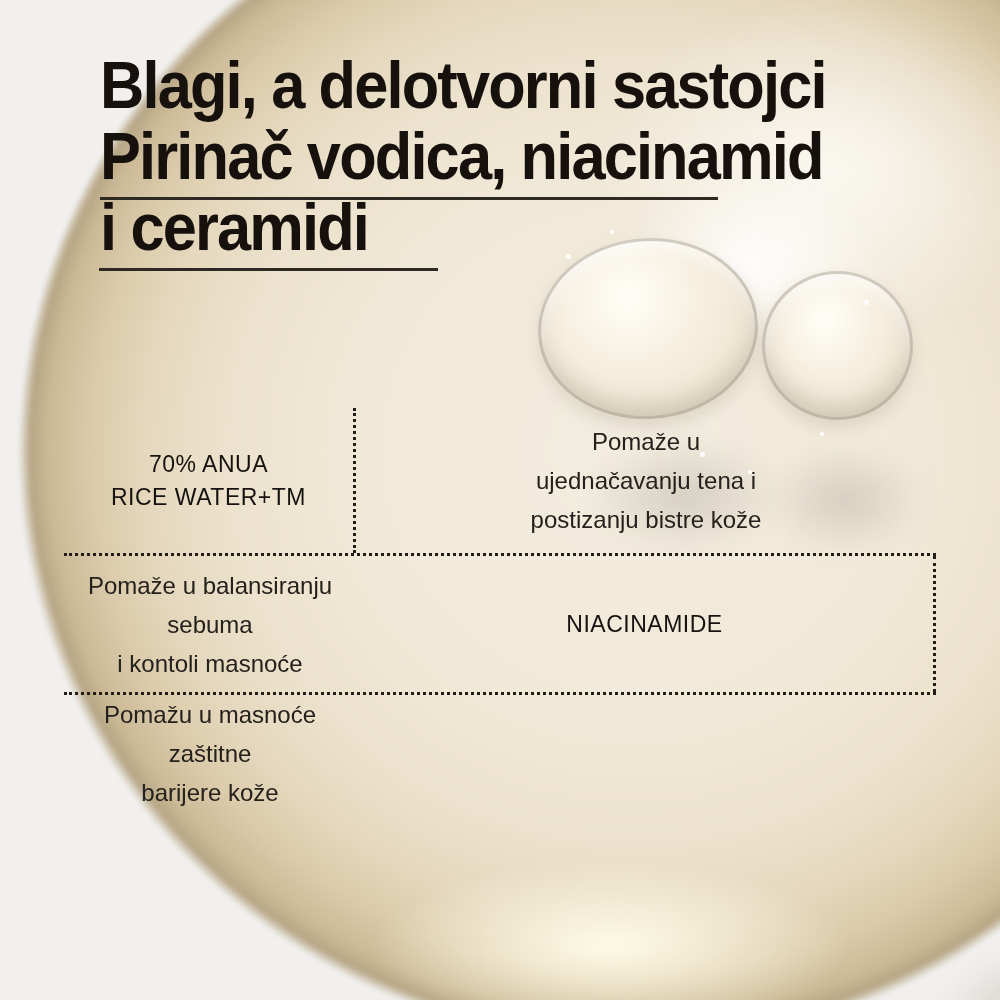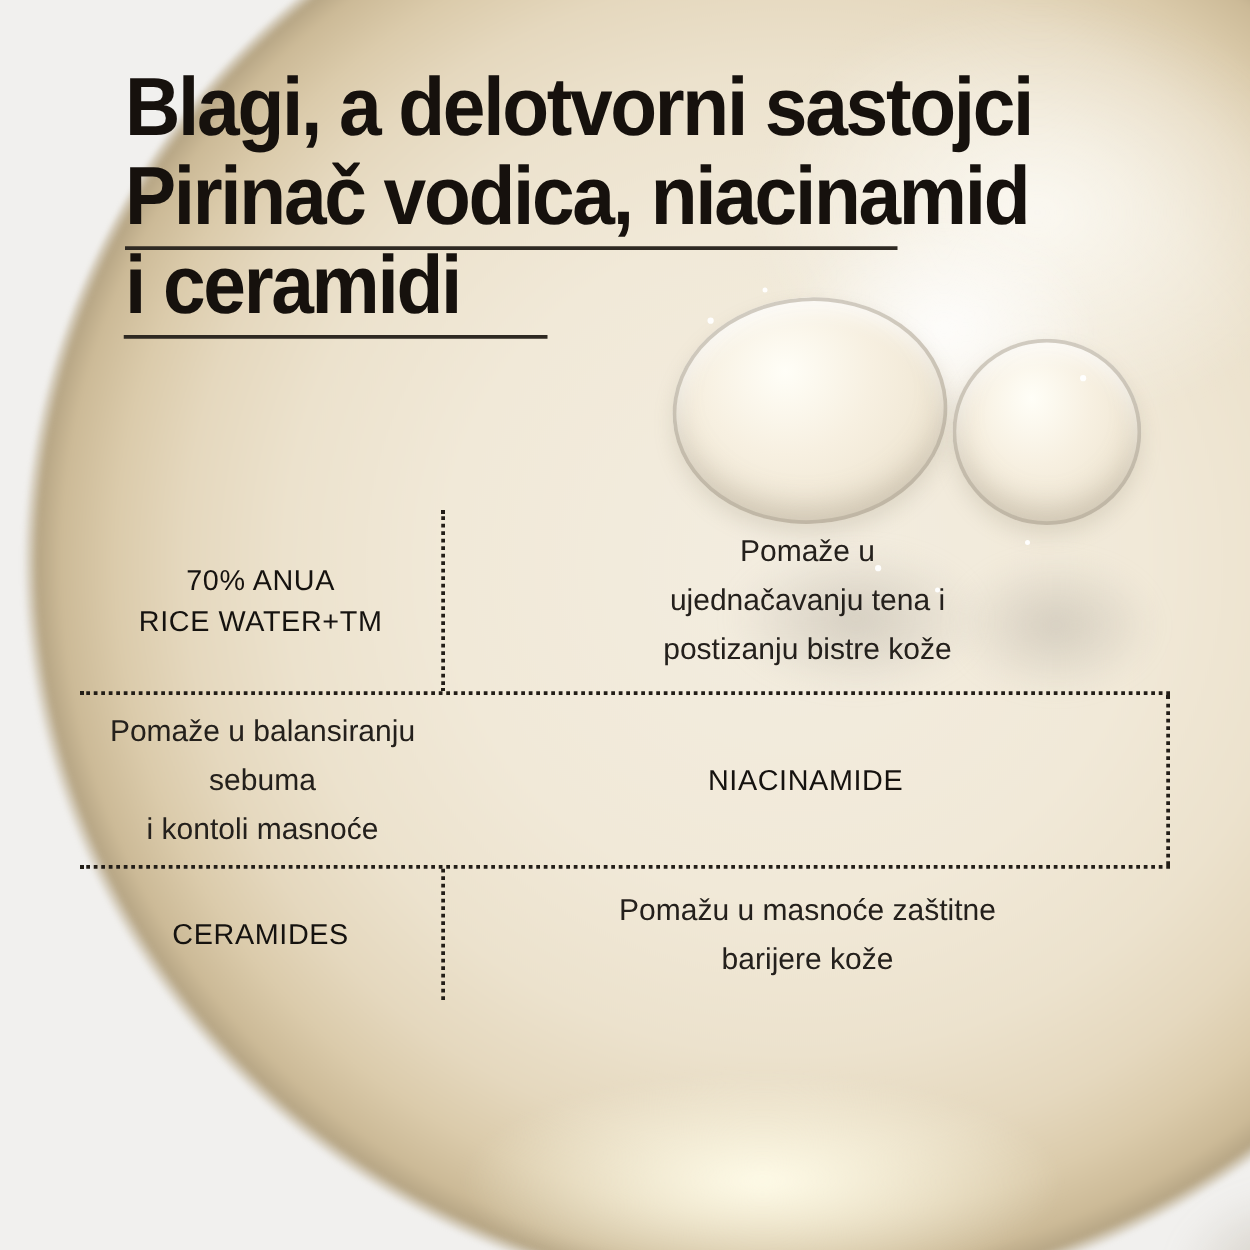--- a/index.html
+++ b/index.html
@@ -117,17 +117,16 @@
     <div class="cell benefit">Pomaže u
 ujednačavanju tena i
 postizanju bistre kože</div>
   </div>
   <div class="t-row r2">
     <div class="cell benefit">Pomaže u balansiranju sebuma
 i kontoli masnoće</div>
     <div class="cell ingredient">NIACINAMIDE</div>
   </div>
   <div class="t-row r3">
-    <div class="cell ingredient">CERAMIDES</div>
     <div class="cell benefit">Pomažu u masnoće zaštitne
 barijere kože</div>
   </div>
 </div>
 
 </body></html>

